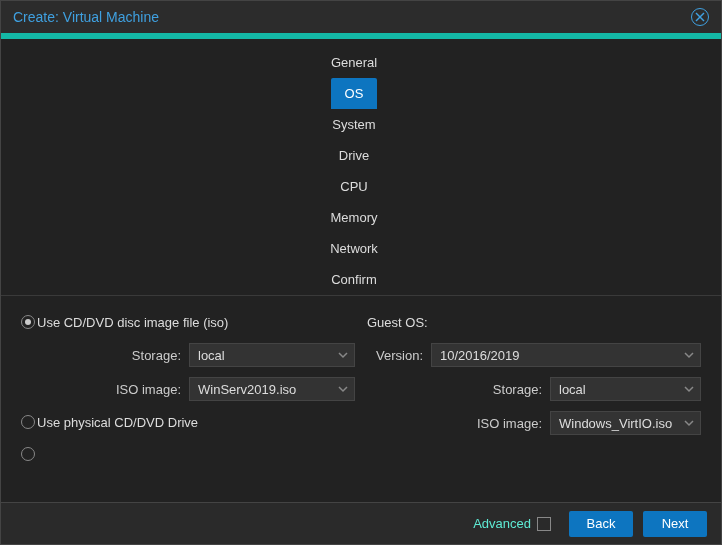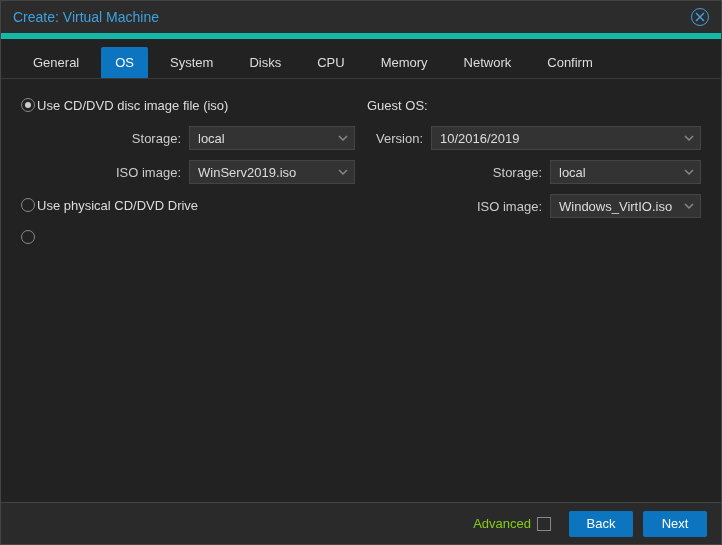--- a/index.html
+++ b/index.html
@@ -43,23 +43,24 @@
     justify-content: center;
     color: #3fa0e0;
     font-size: 12px;
     cursor: pointer;
   }
   .close-icon svg { width: 10px; height: 10px; }
   .tabs {
     display: flex;
     align-items: center;
     padding: 8px 32px 0 18px;
-    gap: 8px;
+    gap: 0;
     border-bottom: 1px solid #3a3a3a;
     background: #222;
+    flex-direction: column;
   }
   .tab {
     padding: 8px 14px;
     color: #ddd;
     cursor: pointer;
     font-size: 13px;
     position: relative;
   }
   .tab.active {
     background: #0d75c0;
@@ -137,21 +138,21 @@
   .footer {
     height: 42px;
     border-top: 1px solid #444;
     background: #2a2a2a;
     display: flex;
     align-items: center;
     justify-content: flex-end;
     padding: 0 14px;
     gap: 10px;
   }
-  .adv-wrap { display: flex; align-items: center; gap: 6px; margin-right: 8px; color: #84cc16; }
+  .adv-wrap { display: flex; align-items: center; gap: 6px; margin-right: 8px; color: #5eead4; }
   .adv-check {
     width: 14px; height: 14px; border: 1.5px solid #888; cursor: pointer;
   }
   .btn {
     height: 26px;
     min-width: 64px;
     background: #0d75c0;
     color: #fff;
     border: none;
     border-radius: 2px;
@@ -172,21 +173,21 @@
           <line x1="1" y1="1" x2="9" y2="9" stroke="#3fa0e0" stroke-width="1.5"></line>
           <line x1="9" y1="1" x2="1" y2="9" stroke="#3fa0e0" stroke-width="1.5"></line>
         </svg>
     </span>
   </div>
 
   <div class="tabs">
     <div class="tab">General</div>
     <div class="tab active">OS</div>
     <div class="tab">System</div>
-    <div class="tab">Disks</div>
+    <div class="tab">Drive</div>
     <div class="tab">CPU</div>
     <div class="tab">Memory</div>
     <div class="tab">Network</div>
     <div class="tab">Confirm</div>
   </div>
 
   <div class="content">
 
     <div class="col">
       <div class="radio-row">

